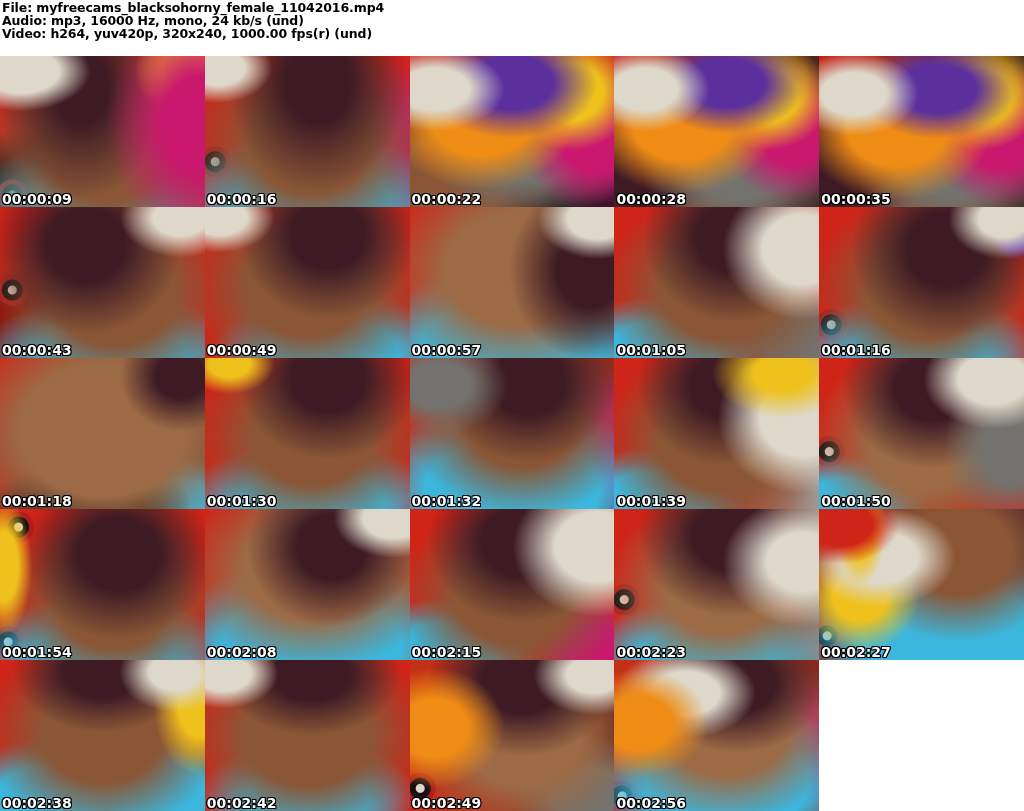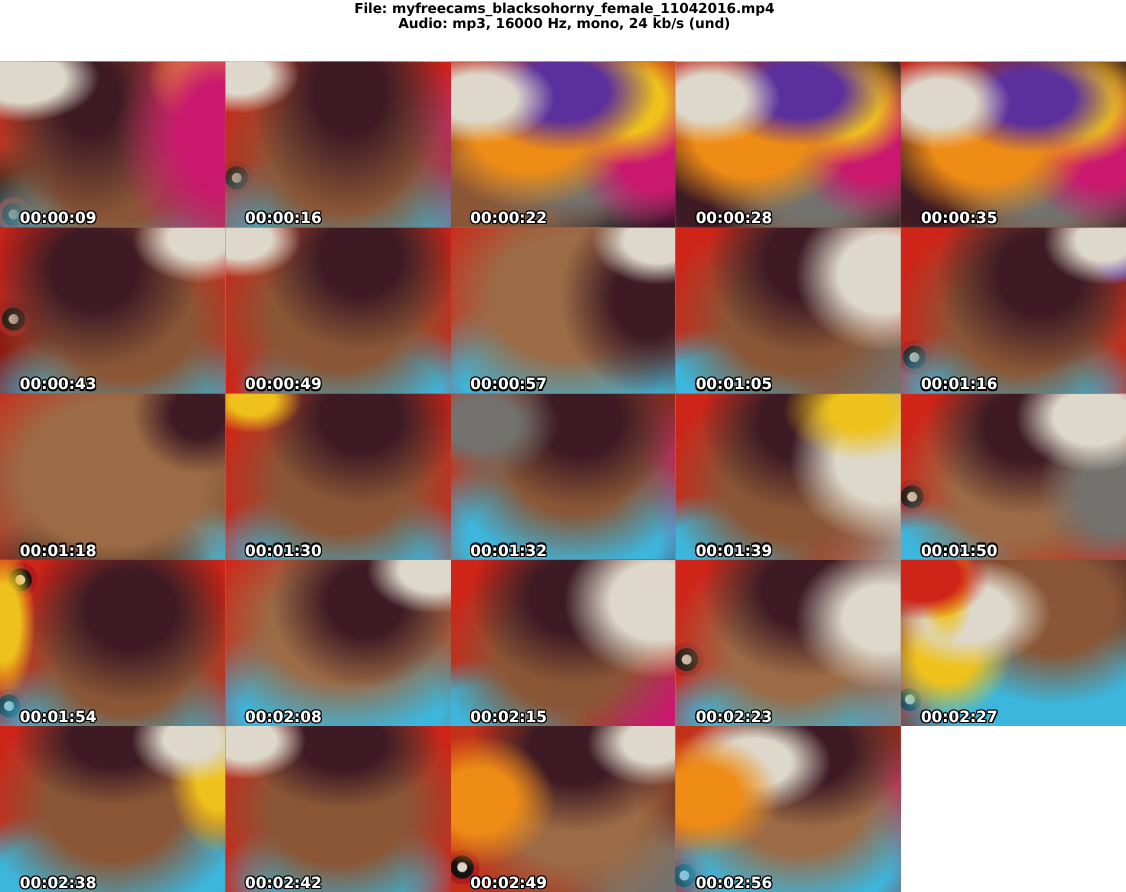--- a/index.html
+++ b/index.html
@@ -2,21 +2,21 @@
 <html><head>
 <meta charset="utf-8">
 <style>
   html, body { margin: 0; padding: 0; }
   body {
     width: 1024px; height: 811px;
     background: #ffffff;
     overflow: hidden;
     font-family: "DejaVu Sans", "Liberation Sans", sans-serif;
   }
-  .sheet { width: 1024px; height: 802px; text-align: center; }
+  .sheet { width: 1024px; height: 802px; }
   .header {
     box-sizing: border-box;
     width: 1024px; height: 56px;
     background: #ffffff;
     padding: 1px 0 0 2px;
   }
   .header .meta-line {
     font-size: 12.5px;
     font-weight: bold;
     line-height: 13px;
@@ -31,39 +31,40 @@
     grid-template-rows: repeat(5, 151px);
   }
   figure.thumb {
     margin: 0;
     position: relative;
     overflow: hidden;
     background: #7a2a1c;
   }
   figcaption.ts {
     position: absolute;
-    left: 18px; bottom: 1px;
+    left: 2px; bottom: 1px;
     color: #ffffff;
     font-size: 14px;
     font-weight: bold;
     letter-spacing: 0px;
     line-height: 14px;
     text-shadow:
       -1px -1px 0 #000, 1px -1px 0 #000, -1px 1px 0 #000, 1px 1px 0 #000,
       0 -1px 0 #000, 0 1px 0 #000, -1px 0 0 #000, 1px 0 0 #000;
   }
 </style>
 </head>
 <body>
 
 <div class="sheet">
 
   <div class="header">
     <div class="meta-line">File: myfreecams_blacksohorny_female_11042016.mp4</div>
     <div class="meta-line">Audio: mp3, 16000 Hz, mono, 24 kb/s (und)</div>
+    <div class="meta-line">Video: h264, yuv420p, 320x240, 1000.00 fps(r) (und)</div>
   </div>
 
   <div class="grid">
     <figure class="thumb" style="background:radial-gradient(70px 40px at 10% 10%, #ddd8ca 55%, #ddd8ca00),radial-gradient(95px 120px at 98% 45%, #c9186e 40%, #c9186e00),radial-gradient(50px 45px at 90% 10%, #eec11c 45%, #eec11c00),radial-gradient(85px 110px at 40% 22%, #3d1a24 30%, #3d1a2400),radial-gradient(135px 115px at 52% 62%, #8a5636 45%, #8a563600),radial-gradient(125px 65px at 46% 98%, #3cb6dc 50%, #3cb6dc00),radial-gradient(24px 24px at 6% 92%, #ddd8ca 0 4px, #171114 5px 10px, #b01c1c 11px 15px, #17111400 16px),radial-gradient(90px 70px at 8% 96%, #171114 45%, #17111400),linear-gradient(100deg, #cf2418 30%, #b03a20 55%, #cf2418 100%)">
         <figcaption class="ts">00:00:09</figcaption>
       </figure>
     <figure class="thumb" style="background:radial-gradient(55px 35px at 6% 8%, #ddd8ca 50%, #ddd8ca00),radial-gradient(90px 110px at 55% 18%, #3d1a24 35%, #3d1a2400),radial-gradient(130px 110px at 52% 58%, #8a5636 45%, #8a563600),radial-gradient(140px 70px at 52% 97%, #3cb6dc 55%, #3cb6dc00),radial-gradient(24px 24px at 5% 70%, #ddd8ca 0 4px, #171114 5px 10px, #b01c1c 11px 15px, #17111400 16px),radial-gradient(70px 90px at 97% 60%, #c9186e 35%, #c9186e00),linear-gradient(95deg, #cf2418 22%, #a8321e 50%, #cf2418 85%)">
         <figcaption class="ts">00:00:16</figcaption>
       </figure>
     <figure class="thumb" style="background:radial-gradient(70px 42px at 12% 22%, #ddd8ca 50%, #ddd8ca00),radial-gradient(85px 55px at 50% 18%, #5b2f9c 48%, #5b2f9c00),radial-gradient(95px 70px at 35% 42%, #ef8c15 52%, #ef8c1500),radial-gradient(68px 58px at 78% 24%, #eec11c 50%, #eec11c00),radial-gradient(78px 80px at 92% 52%, #c9186e 48%, #c9186e00),radial-gradient(105px 72px at 60% 62%, #73726e 45%, #73726e00),radial-gradient(100px 80px at 22% 82%, #8a5636 50%, #8a563600),radial-gradient(42px 24px at 20% 64%, #3cb6dc 55%, #3cb6dc00),radial-gradient(60px 45px at 92% 94%, #171114 50%, #17111400),linear-gradient(180deg, #c32014 14%, #6e241a 48%, #2a1518 100%)">

